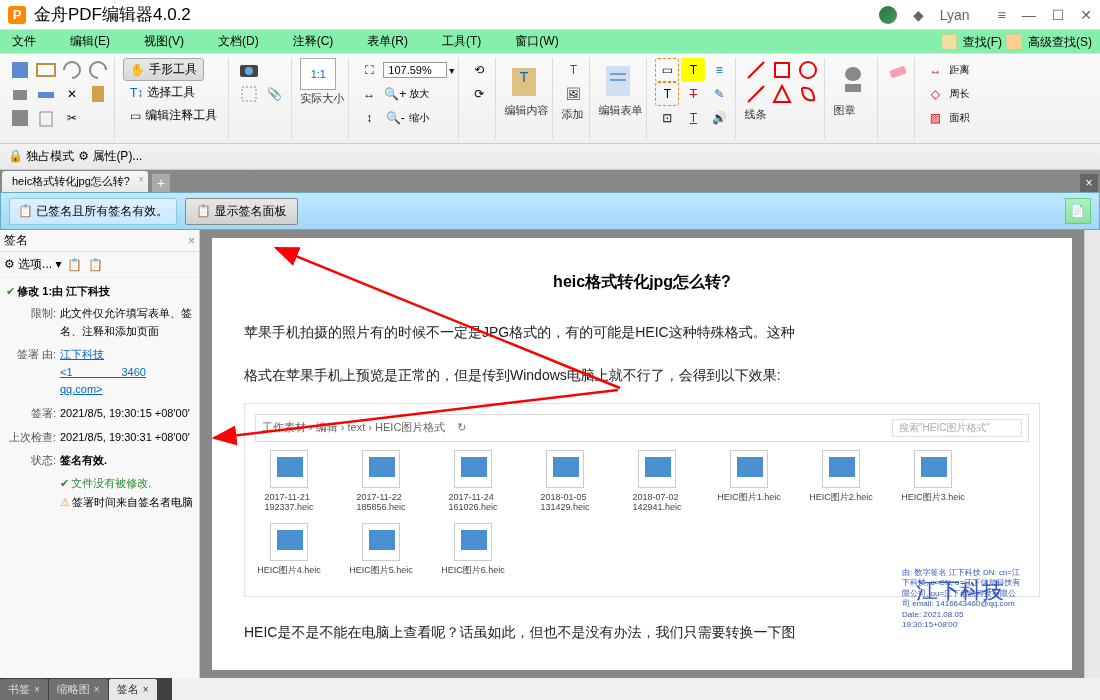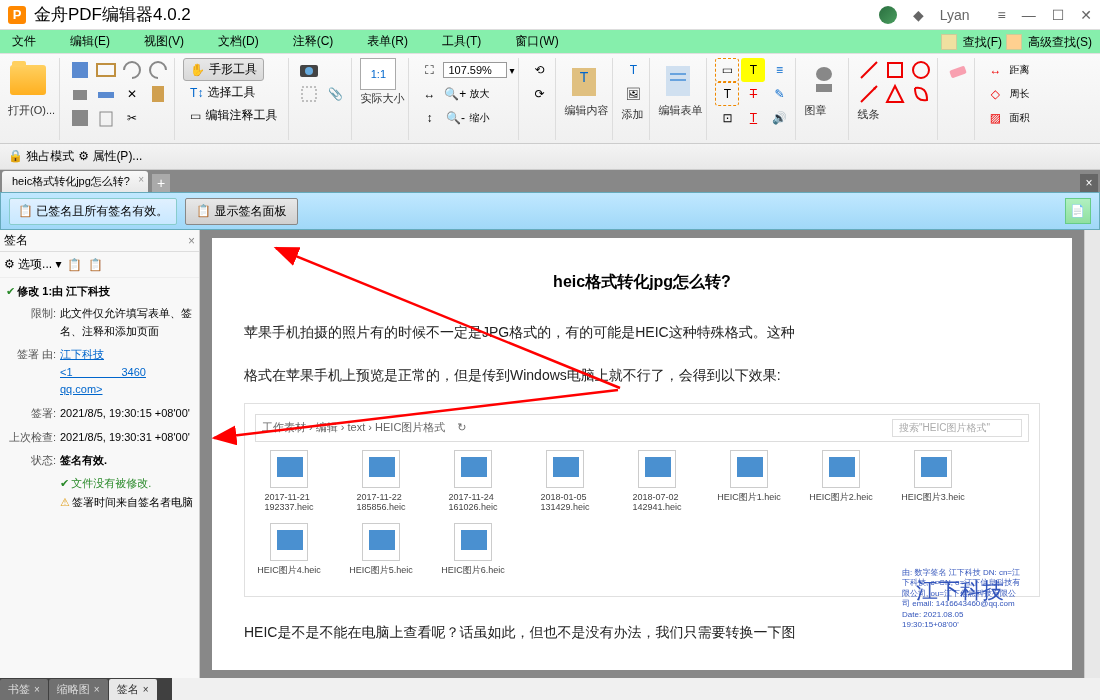--- a/index.html
+++ b/index.html
@@ -104,26 +104,20 @@
 </div>
 <div class="searchlinks">
   <span class="sicon"></span>
   <span>查找(F)</span>
   <span class="sicon" style="background:#ffd090"></span>
   <span>高级查找(S)</span>
 </div>
 
 <div class="toolbar">
   <div class="tgrp">
-    <div class="tbtn-l">
-        <div class="folder"></div>
-      </div>
-    <div class="tbl">打开(O)...</div>
-  </div>
-  <div class="tgrp">
     <div class="tgrp-row">
       <div class="tbtn">
           <svg viewBox="0 0 24 24">
             <rect x="4" y="4" width="16" height="16" fill="#5a8ad0"></rect>
           </svg>
         </div>
       <div class="tbtn">
           <svg viewBox="0 0 24 24">
             <rect x="3" y="6" width="18" height="12" fill="none" stroke="#c09040" stroke-width="2"></rect>
           </svg>
@@ -271,65 +265,65 @@
       <div class="tbtn" style="color:#e00;text-decoration:line-through">T</div>
       <div class="tbtn" style="color:#06c">✎</div>
     </div>
     <div class="tgrp-row">
       <div class="tbtn">⊡</div>
       <div class="tbtn" style="color:#e00;text-decoration:underline">T</div>
       <div class="tbtn">🔊</div>
     </div>
   </div>
   <div class="tgrp">
+    <div class="tgrp-row">
+      <div class="tbtn">
+          <svg viewBox="0 0 24 24">
+            <line x1="4" y1="20" x2="20" y2="4" stroke="#e00" stroke-width="2"></line>
+          </svg>
+        </div>
+      <div class="tbtn">
+          <svg viewBox="0 0 24 24">
+            <rect x="5" y="5" width="14" height="14" fill="none" stroke="#e00" stroke-width="2"></rect>
+          </svg>
+        </div>
+      <div class="tbtn">
+          <svg viewBox="0 0 24 24">
+            <circle cx="12" cy="12" r="8" fill="none" stroke="#e00" stroke-width="2"></circle>
+          </svg>
+        </div>
+    </div>
+    <div class="tgrp-row">
+      <div class="tbtn">
+          <svg viewBox="0 0 24 24">
+            <line x1="4" y1="20" x2="20" y2="4" stroke="#e00" stroke-width="2"></line>
+            <polygon points="20,4 16,6 18,8" fill="#e00"></polygon>
+          </svg>
+        </div>
+      <div class="tbtn">
+          <svg viewBox="0 0 24 24">
+            <polygon points="12,4 20,20 4,20" fill="none" stroke="#e00" stroke-width="2"></polygon>
+          </svg>
+        </div>
+      <div class="tbtn">
+          <svg viewBox="0 0 24 24">
+            <path d="M6 6 Q18 4 18 18 Q6 20 6 6" fill="none" stroke="#e00" stroke-width="2"></path>
+          </svg>
+        </div>
+    </div>
+    <div class="tbl">线条</div>
+  </div>
+  <div class="tgrp">
     <div class="tbtn-l">
         <svg viewBox="0 0 40 40">
           <ellipse cx="20" cy="14" rx="8" ry="7" fill="#888"></ellipse>
           <rect x="12" y="24" width="16" height="8" fill="#888"></rect>
         </svg>
       </div>
     <div class="tbl">图章</div>
-  </div>
-  <div class="tgrp">
-    <div class="tgrp-row">
-      <div class="tbtn">
-          <svg viewBox="0 0 24 24">
-            <line x1="4" y1="20" x2="20" y2="4" stroke="#e00" stroke-width="2"></line>
-          </svg>
-        </div>
-      <div class="tbtn">
-          <svg viewBox="0 0 24 24">
-            <rect x="5" y="5" width="14" height="14" fill="none" stroke="#e00" stroke-width="2"></rect>
-          </svg>
-        </div>
-      <div class="tbtn">
-          <svg viewBox="0 0 24 24">
-            <circle cx="12" cy="12" r="8" fill="none" stroke="#e00" stroke-width="2"></circle>
-          </svg>
-        </div>
-    </div>
-    <div class="tgrp-row">
-      <div class="tbtn">
-          <svg viewBox="0 0 24 24">
-            <line x1="4" y1="20" x2="20" y2="4" stroke="#e00" stroke-width="2"></line>
-            <polygon points="20,4 16,6 18,8" fill="#e00"></polygon>
-          </svg>
-        </div>
-      <div class="tbtn">
-          <svg viewBox="0 0 24 24">
-            <polygon points="12,4 20,20 4,20" fill="none" stroke="#e00" stroke-width="2"></polygon>
-          </svg>
-        </div>
-      <div class="tbtn">
-          <svg viewBox="0 0 24 24">
-            <path d="M6 6 Q18 4 18 18 Q6 20 6 6" fill="none" stroke="#e00" stroke-width="2"></path>
-          </svg>
-        </div>
-    </div>
-    <div class="tbl">线条</div>
   </div>
   <div class="tgrp">
     <div class="tgrp-row">
         <div class="tbtn">
           <svg viewBox="0 0 24 24">
             <rect x="4" y="10" width="16" height="8" rx="2" fill="#f8a0b0" transform="rotate(-20 12 14)"></rect>
           </svg>
         </div>
       </div>
   </div>

